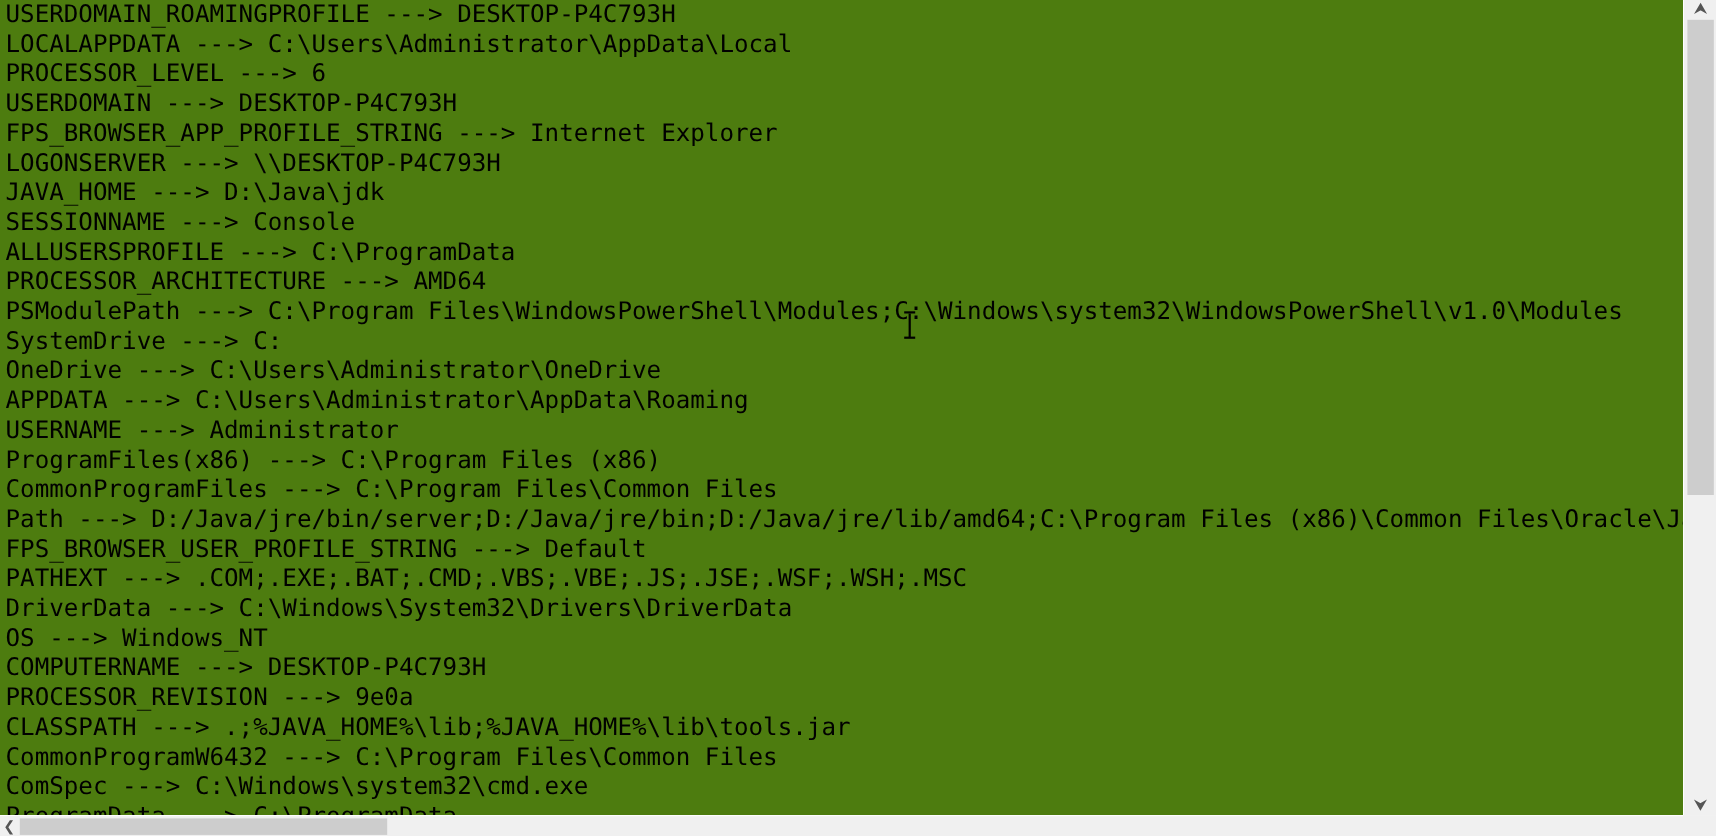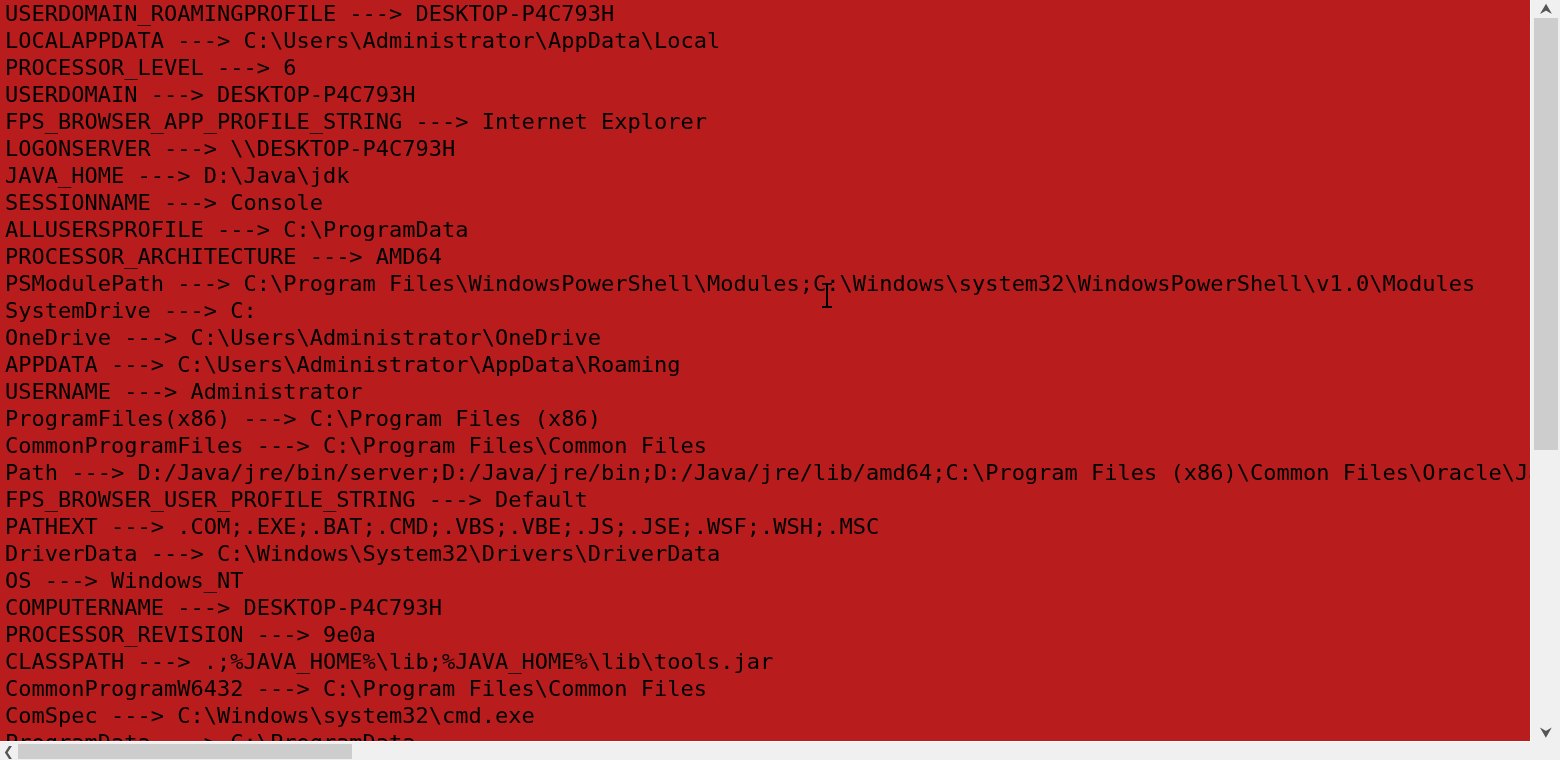--- a/index.html
+++ b/index.html
@@ -21,21 +21,21 @@
   }
 
   
   .console-viewport {
     position: absolute;
     left: 0;
     top: 0;
     width: 1530px;   
     height: 741px;   
     overflow: hidden;
-    background: #b91c1c;
+    background: #4d7c0f;
   }
 
   .console-lines {
     position: absolute;
     left: 5px;
     top: 0px;
     white-space: pre;
   }
 
   .console-line {

